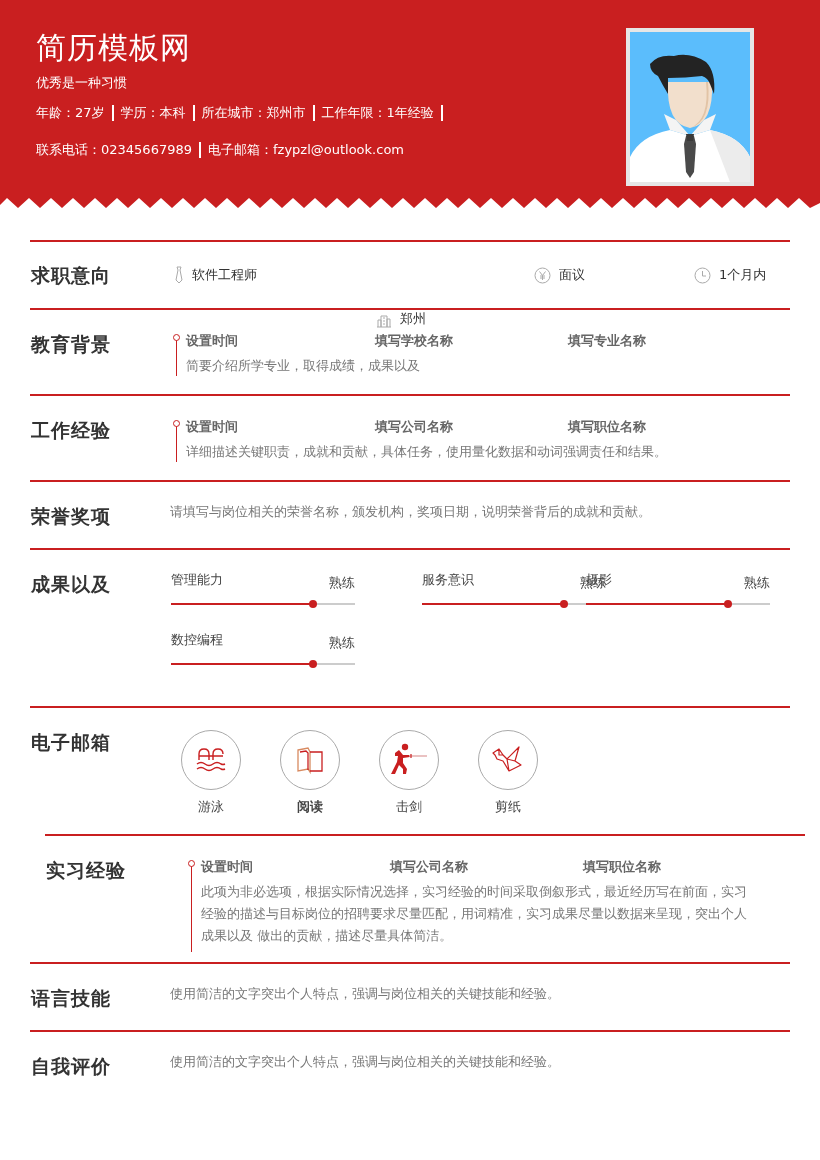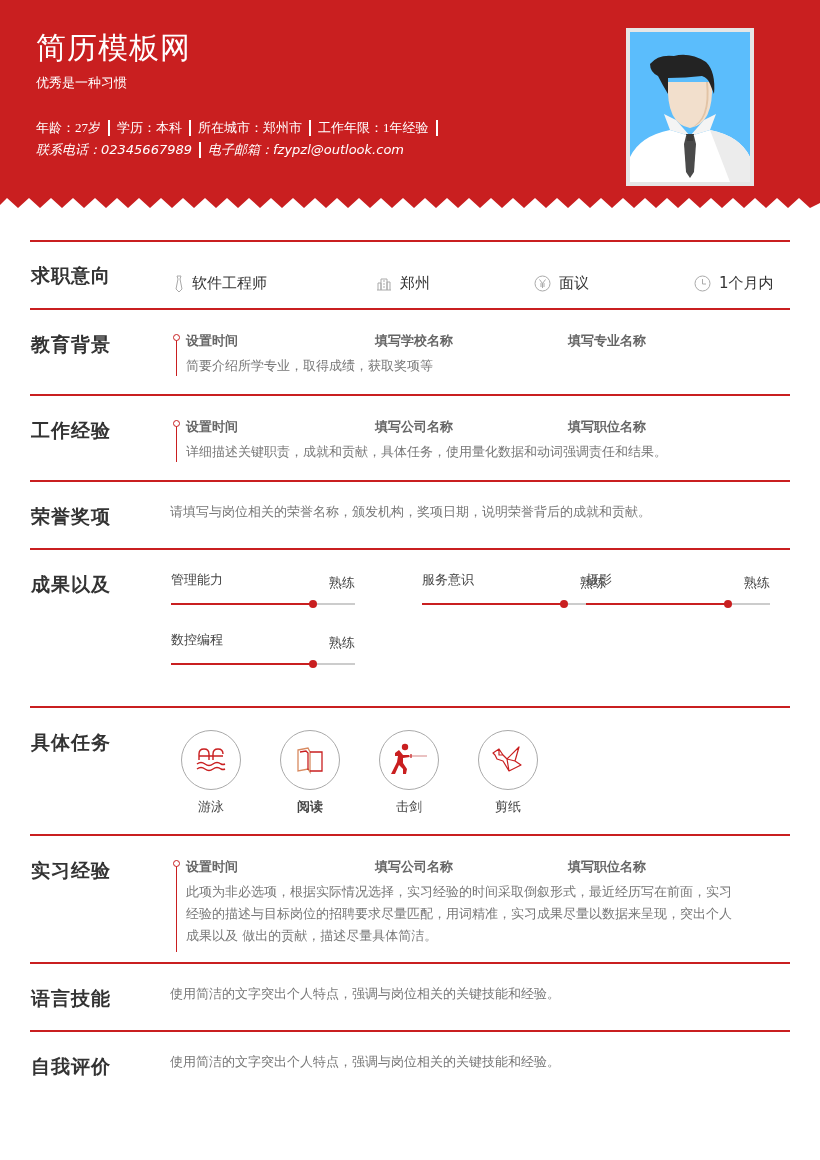--- a/index.html
+++ b/index.html
@@ -4,33 +4,33 @@
 <style>
   * { box-sizing: border-box; margin: 0; padding: 0; }
   html, body { width: 820px; height: 1160px; background: #ffffff; overflow: hidden; }
   body { font-family: "DejaVu Sans", "Liberation Sans", sans-serif; color: #333; position: relative; }
 
   .header { position: absolute; left: 0; top: 0; width: 820px; height: 198px; background: #c91f20; }
   .zigzag { position: absolute; left: 0; top: 197px; width: 820px; height: 12px; }
   .name { position: absolute; left: 36px; top: 28px; font-size: 30px; color: #fff; letter-spacing: 1px; }
   .motto { position: absolute; left: 36px; top: 74px; font-size: 13px; color: #fff; }
   .info-row { position: absolute; left: 36px; font-size: 13px; color: #fff; white-space: nowrap; display: flex; align-items: center; }
-  .info-row.r1 { top: 119px; font-family: Liberation Serif, serif; }
-  .info-row.r2 { top: 141px; font-style: italic; }
+  .info-row.r1 { top: 104px; }
+  .info-row.r2 { top: 141px; }
   .info-item { display: inline-flex; align-items: center; }
   .info-sep { display: inline-block; width: 2px; height: 16px; background: #fff; margin: 0 7px; }
 
   .photo { position: absolute; left: 626px; top: 28px; width: 128px; height: 158px; background: #e6e6e6; padding: 4px; }
   .photo-inner { width: 120px; height: 150px; background: #5bbdfc; overflow: hidden; }
 
   .section { position: absolute; left: 30px; width: 760px; border-top: 2px solid #c91f20; }
   .sec-title { position: absolute; left: 1px; font-size: 19px; font-weight: bold; color: #333; letter-spacing: 1px; }
   .content { position: absolute; left: 140px; right: 0; }
 
-  .intent-item { position: absolute; top: 8px; display: flex; align-items: center; font-size: 15px; color: #333; }
+  .intent-item { position: absolute; top: 0; display: flex; align-items: flex-end; font-size: 13px; color: #333; }
   .intent-item svg { margin-right: 8px; }
 
   .tl { position: absolute; left: 4px; }
   .tl-line { position: absolute; left: 2px; top: 8px; width: 1px; background: #c91f20; }
   .tl-dot { position: absolute; left: -1px; top: 2px; width: 7px; height: 7px; border: 1.5px solid #c91f20; border-radius: 50%; background: #fff; }
   .tl-head { position: absolute; top: 0; font-size: 13px; font-weight: bold; color: #666; white-space: nowrap; }
   .tl-desc { position: absolute; left: 16px; font-size: 13px; color: #777; line-height: 22px; }
 
   .plain-text { position: absolute; left: 0; font-size: 13px; color: #777; }
 
@@ -88,21 +88,21 @@
 
 <div class="section" style="top:240px;height:68px;">
   <div class="sec-title" style="top:21px;">求职意向</div>
   <div class="content" style="top:24px;">
     <div class="intent-item" style="left:4px;">
       <svg width="10" height="18" viewBox="0 0 10 18">
           <path d="M3 1 L7 1 L6 4 L8 14 L5 17 L2 14 L4 4 Z" fill="none" stroke="#aaa" stroke-width="1"></path>
         </svg>
       <span>软件工程师</span>
     </div>
-    <div class="intent-item" style="left:206px;">
+    <div class="intent-item" style="left:206px;margin-top:44px;">
       <svg width="16" height="14" viewBox="0 0 16 14">
           <path d="M1 13 L15 13 M2 13 L2 6 L5 6 L5 13 M5 13 L5 2 L11 2 L11 13 M11 13 L11 5 L14 5 L14 13 M7 4 L9 4 M7 7 L9 7 M7 10 L9 10" fill="none" stroke="#aaa" stroke-width="1"></path>
         </svg>
       <span>郑州</span>
     </div>
     <div class="intent-item" style="left:364px;">
       <svg width="17" height="17" viewBox="0 0 17 17">
           <circle cx="8.5" cy="8.5" r="7.5" fill="none" stroke="#aaa" stroke-width="1"></circle>
           <path d="M5.5 4.5 L8.5 8.5 L11.5 4.5 M8.5 8.5 L8.5 13 M6 9 L11 9 M6 11 L11 11" fill="none" stroke="#aaa" stroke-width="1"></path>
         </svg>
@@ -120,21 +120,21 @@
 
 <div class="section" style="top:308px;height:62px;">
   <div class="sec-title" style="top:22px;">教育背景</div>
   <div class="content" style="top:22px;">
     <div class="tl">
       <div class="tl-line" style="height:36px;"></div>
       <div class="tl-dot"></div>
       <div class="tl-head" style="left:12px;">设置时间</div>
       <div class="tl-head" style="left:201px;">填写学校名称</div>
       <div class="tl-head" style="left:394px;">填写专业名称</div>
-      <div class="tl-desc" style="top:23px;left:12px;white-space:nowrap;">简要介绍所学专业，取得成绩，获取奖项等</div>
+      <div class="tl-desc" style="top:23px;left:12px;white-space:nowrap;">简要介绍所学专业，取得成绩，成果以及</div>
     </div>
   </div>
 </div>
 
 <div class="section" style="top:394px;height:86px;">
   <div class="sec-title" style="top:22px;">工作经验</div>
   <div class="content" style="top:22px;">
     <div class="tl">
       <div class="tl-line" style="height:36px;"></div>
       <div class="tl-dot"></div>
@@ -185,21 +185,21 @@
       <div class="skill-level">熟练</div>
       <div class="skill-track">
           <div class="skill-fill" style="width:142px;"></div>
           <div class="skill-knob" style="left:138px;"></div>
         </div>
     </div>
   </div>
 </div>
 
 <div class="section" style="top:706px;height:128px;">
-  <div class="sec-title" style="top:22px;">具体任务</div>
+  <div class="sec-title" style="top:22px;">电子邮箱</div>
   <div class="content" style="top:22px;">
     <div class="hobby" style="left:10px;">
       <div class="hobby-circle">
         <svg width="32" height="32" viewBox="0 0 32 32">
             <path d="M4 16 L4 10 Q4 5 9 5 Q14 5 14 10 L14 16 M18 16 L18 10 Q18 5 23 5 Q28 5 28 10 M4 12 L28 12 M2 20 Q6 17 10 20 Q14 23 18 20 Q22 17 26 20 Q28 21 30 20 M2 25 Q6 22 10 25 Q14 28 18 25 Q22 22 26 25 Q28 26 30 25" fill="none" stroke="#c91f20" stroke-width="1.4"></path>
           </svg>
       </div>
       <div class="hobby-label">游泳</div>
     </div>
     <div class="hobby" style="left:109px;font-weight:bold;">
@@ -227,21 +227,21 @@
       <div class="hobby-circle">
         <svg width="34" height="30" viewBox="0 0 34 30">
             <path d="M2 8 L8 4 L12 10 L16 14 L28 2 L24 16 L30 20 L18 26 L12 16 L6 14 L4 10 Z M8 4 L8 10 L12 10 M16 14 L24 16 M18 26 L16 14" fill="none" stroke="#c91f20" stroke-width="1.2" stroke-linejoin="round"></path>
           </svg>
       </div>
       <div class="hobby-label">剪纸</div>
     </div>
   </div>
 </div>
 
-<div class="section" style="top:834px;height:108px;">
+<div class="section" style="top:834px;height:108px;margin-left:15px;">
   <div class="sec-title" style="top:22px;">实习经验</div>
   <div class="content" style="top:22px;">
     <div class="tl">
       <div class="tl-line" style="height:86px;"></div>
       <div class="tl-dot"></div>
       <div class="tl-head" style="left:12px;">设置时间</div>
       <div class="tl-head" style="left:201px;">填写公司名称</div>
       <div class="tl-head" style="left:394px;">填写职位名称</div>
       <div class="tl-desc" style="top:23px;left:12px;white-space:nowrap;">此项为非必选项，根据实际情况选择，实习经验的时间采取倒叙形式，最近经历写在前面，实习</div>
       <div class="tl-desc" style="top:45px;left:12px;white-space:nowrap;">经验的描述与目标岗位的招聘要求尽量匹配，用词精准，实习成果尽量以数据来呈现，突出个人</div>

